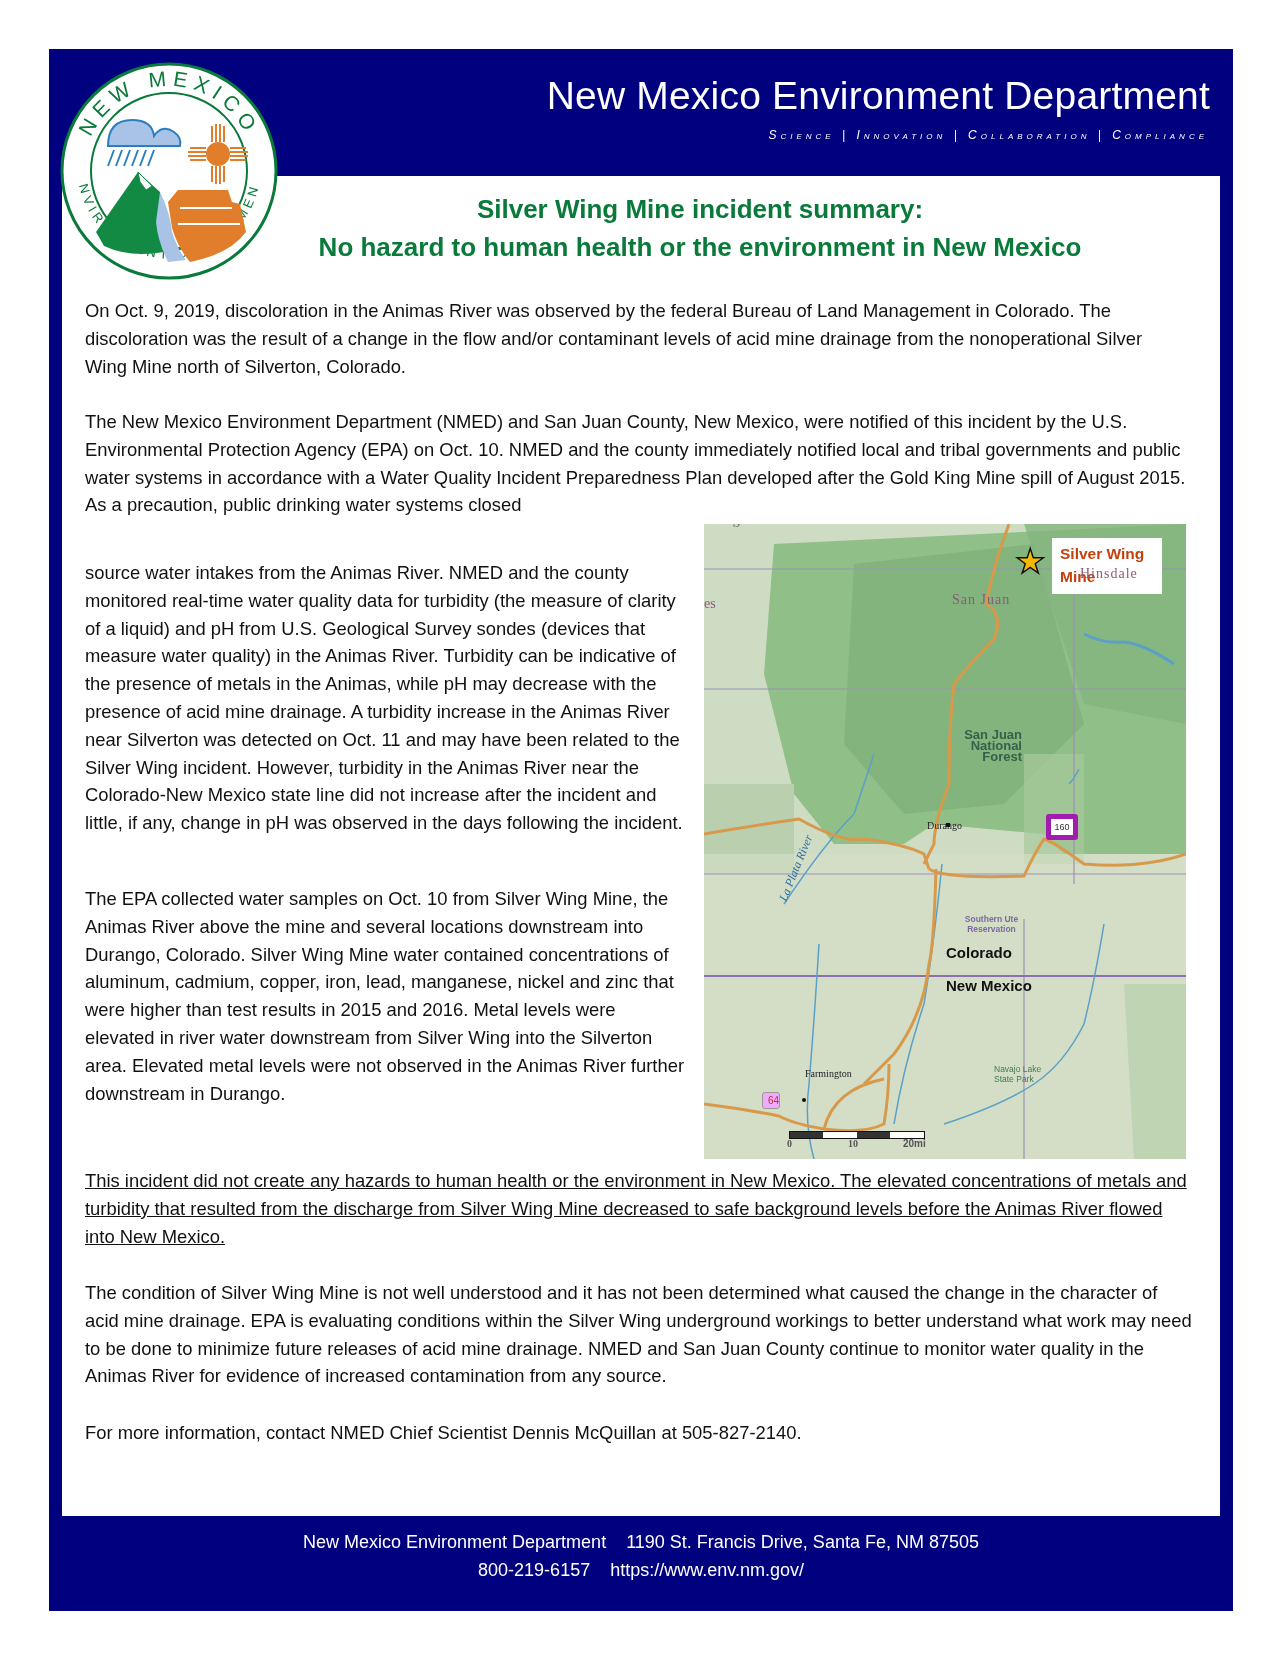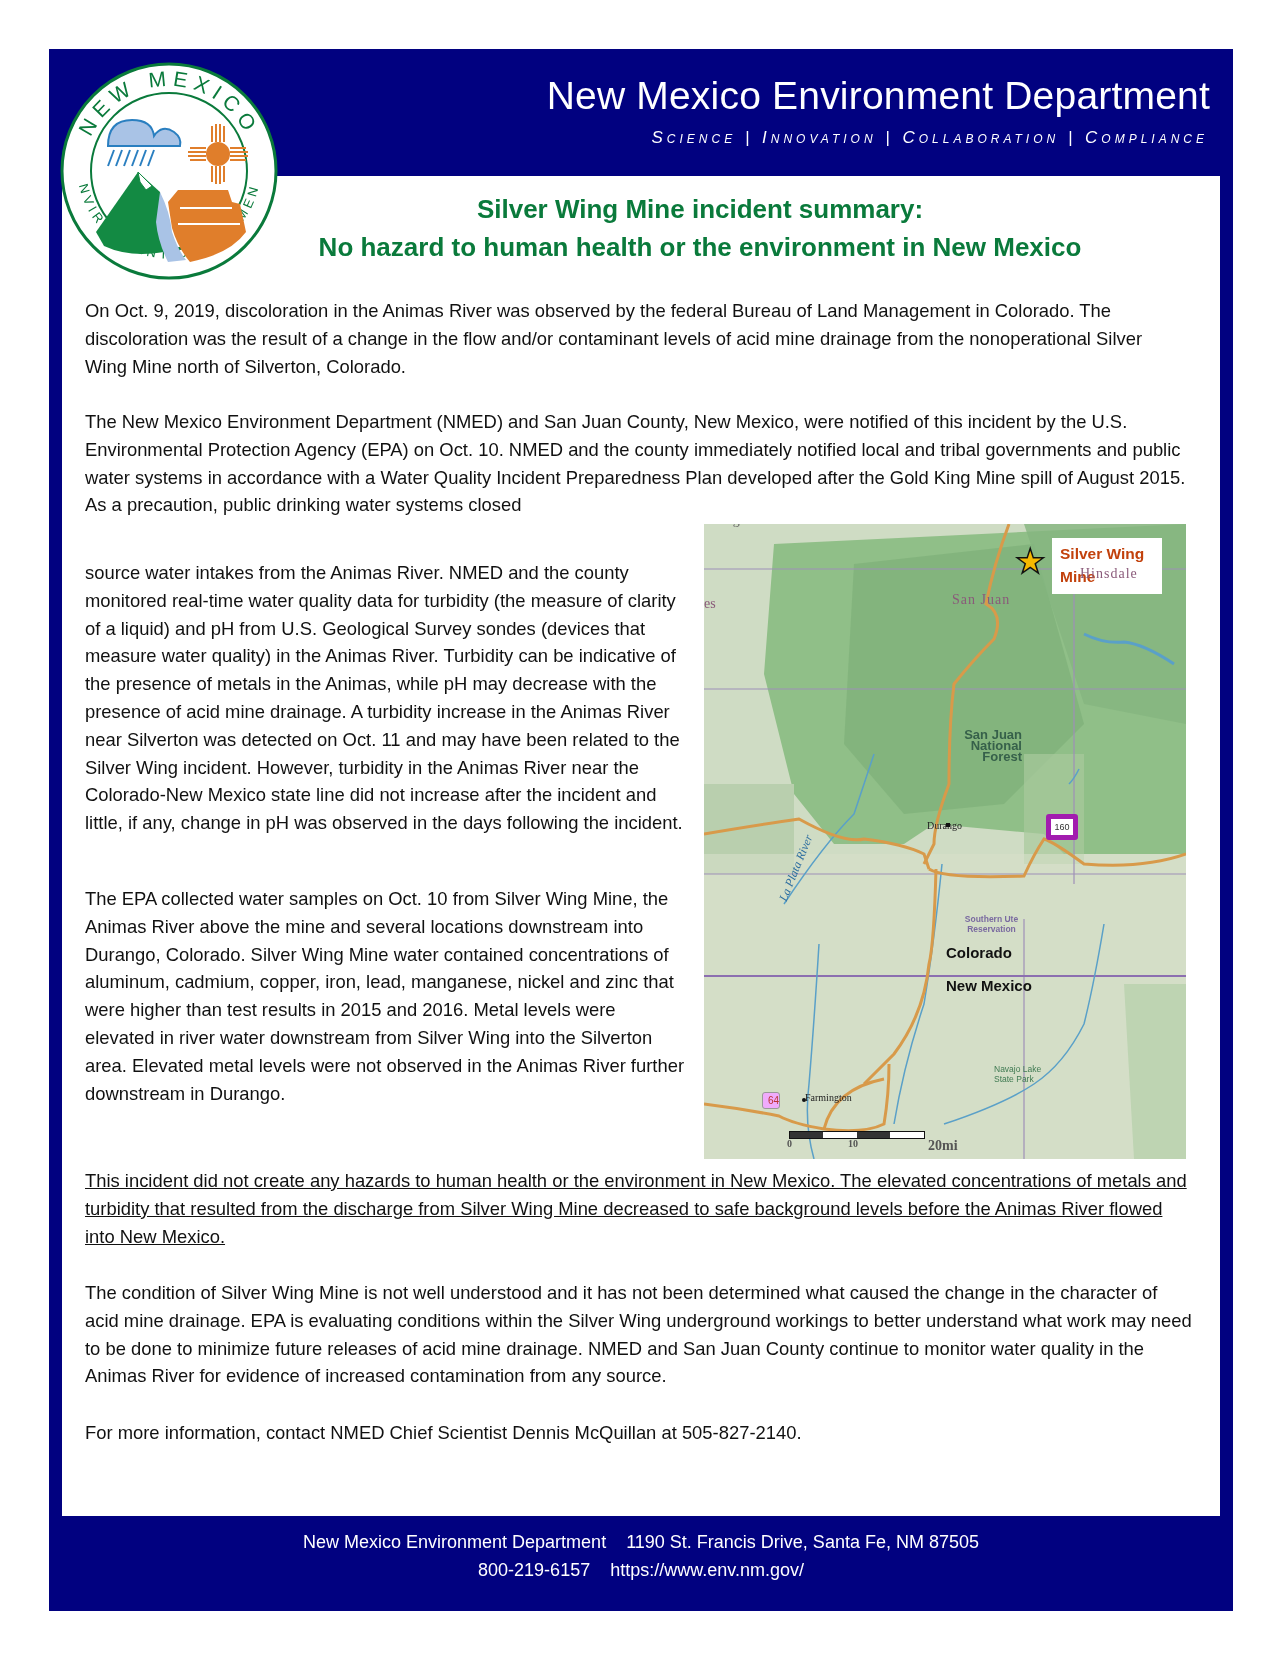--- a/index.html
+++ b/index.html
@@ -3,21 +3,21 @@
 <meta charset="utf-8">
 <style>
   html, body { margin:0; padding:0; background:#ffffff; }
   body { width:1284px; height:1662px; position:relative; overflow:hidden;
          font-family:"Liberation Sans", sans-serif; color:#111; }
   .frame { position:absolute; left:49px; top:49px; width:1184px; height:1562px; background:#010180; }
   .inner { position:absolute; left:62px; top:176px; width:1158px; height:1340px; background:#ffffff; }
   .header-title { position:absolute; left:480px; top:74px; width:730px; text-align:right;
          color:#fff; font-size:39px; letter-spacing:0.2px; font-family:"Liberation Sans", sans-serif; }
   .header-tagline { position:absolute; left:480px; top:128px; width:728px; text-align:right;
-         color:#fff; font-size:17px; letter-spacing:4px; font-style:italic; font-variant:small-caps; }
+         color:#fff; font-size:12px; letter-spacing:4px; font-style:italic; font-variant:small-caps; }
   .logo { position:absolute; left:60px; top:62px; width:218px; height:218px; }
   .title { position:absolute; left:240px; top:190px; width:920px; text-align:center; color:#0a7a3b;
          font-weight:bold; font-size:26px; line-height:38px; }
   .para { position:absolute; left:85px; font-size:18.4px; line-height:27.8px; color:#111; }
   .p1 { top:297px; width:1100px; }
   .p2 { top:408px; width:1110px; }
   .p3 { top:521px; width:600px;margin-top:38px; }
   .p4 { top:885px; width:600px; }
   .p5 { top:1167px; width:1110px; text-decoration:underline; }
   .p6 { top:1279px; width:1110px; }
@@ -162,28 +162,28 @@
   <div class="map-label" style="left:0px;top:72px;font-family:'Liberation Serif',serif;font-size:14px;color:#8a5a7a">es</div>
   <div class="map-label" style="left:258px;top:205px;width:60px;text-align:right;font-size:13px;font-weight:bold;color:#36604a;line-height:11px">San Juan National Forest</div>
   <div class="map-label" style="left:223px;top:296px;font-family:'Liberation Serif',serif;font-size:10px;color:#222">Durango</div>
   <div class="map-label" style="left:242px;top:299px;width:4px;height:4px;background:#111"></div>
   <div class="map-label" style="left:342px;top:290px;width:22px;height:16px;background:#fff;border:5px solid #a21caf;border-radius:3px;font-size:9px;text-align:center;line-height:16px;color:#333">160</div>
   <div class="map-label" style="left:72px;top:374px;font-family:'Liberation Serif',serif;font-style:italic;font-size:12px;color:#2f6fa0;transform:rotate(-68deg);transform-origin:left top;white-space:nowrap">La Plata River</div>
   <div class="map-label" style="left:250px;top:390px;width:75px;text-align:center;font-size:8.5px;font-weight:bold;color:#7a6aa0;line-height:10px">Southern Ute Reservation</div>
   <div class="map-label" style="left:242px;top:420px;font-weight:bold;font-size:15px;color:#111">Colorado</div>
   <div class="map-label" style="left:242px;top:453px;font-weight:bold;font-size:15px;color:#111">New Mexico</div>
   <div class="map-label" style="left:290px;top:540px;width:60px;text-align:left;font-size:8.5px;color:#3f7a52;line-height:10px">Navajo Lake State Park</div>
-  <div class="map-label" style="left:101px;top:568px;font-family:'Liberation Serif',serif;font-size:10px;color:#222">Farmington</div>
+  <div class="map-label" style="left:101px;top:544px;font-family:'Liberation Serif',serif;font-size:10px;color:#222">Farmington</div>
   <div class="map-label" style="left:98px;top:574px;width:4px;height:4px;background:#111;border-radius:2px"></div>
   <div class="map-label" style="left:58px;top:568px;width:16px;height:15px;background:#f0abfc;border:1px solid #999;border-radius:3px;font-size:10px;text-align:right;line-height:15px;color:#b33">64</div>
 
   <div class="map-label" style="left:85px;top:607px;width:134px;height:6px;border:1px solid #111;background:linear-gradient(90deg,#333 0 25%,#fff 25% 50%,#333 50% 75%,#fff 75% 100%)"></div>
   <div class="map-label" style="left:83px;top:614px;font-family:'Liberation Serif',serif;font-weight:bold;font-size:10px;color:#555">0</div>
   <div class="map-label" style="left:144px;top:614px;font-family:'Liberation Serif',serif;font-weight:bold;font-size:10px;color:#555">10</div>
-  <div class="map-label" style="left:224px;top:614px;font-family:Liberation Serif, serif;font-weight:bold;font-size:14px;color:#555">20mi</div>
+  <div class="map-label" style="left:199px;top:614px;font-family:Liberation Sans, sans-serif;font-weight:bold;font-size:10px;color:#555">20mi</div>
 </div>
 
 <div class="footer">
   <div>
     <span>New Mexico Environment Department</span><span>1190 St. Francis Drive,  Santa Fe, NM  87505</span>
   </div>
   <div>
     <span>800-219-6157</span><span style="">https://www.env.nm.gov/</span>
   </div>
 </div>

